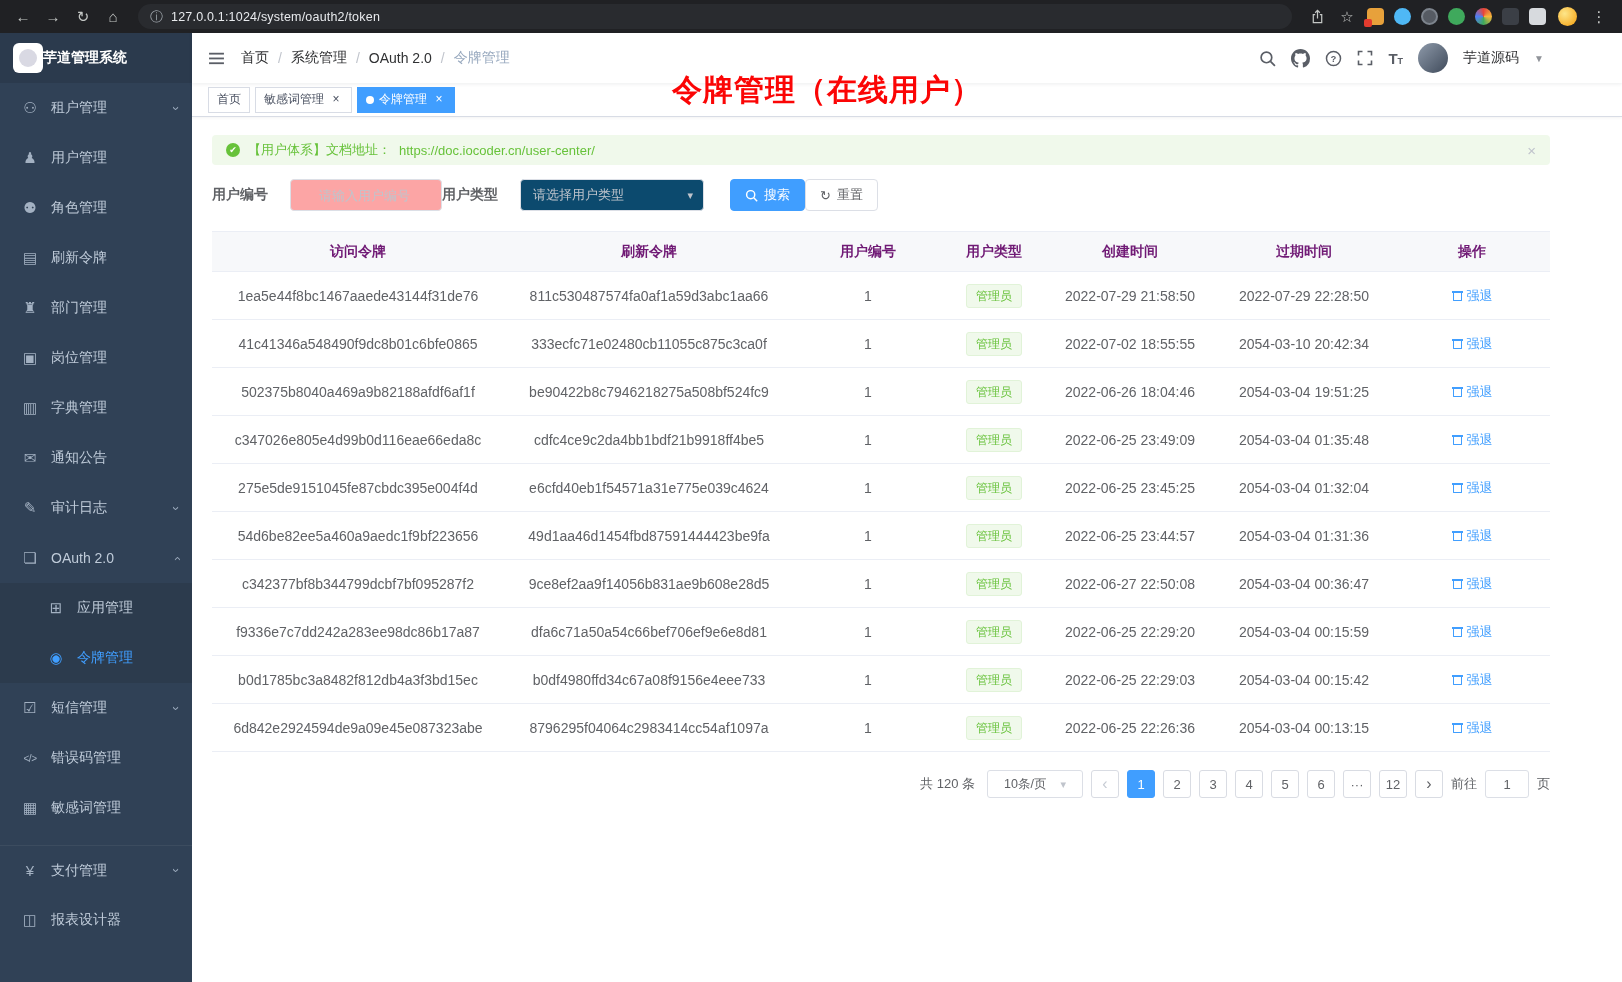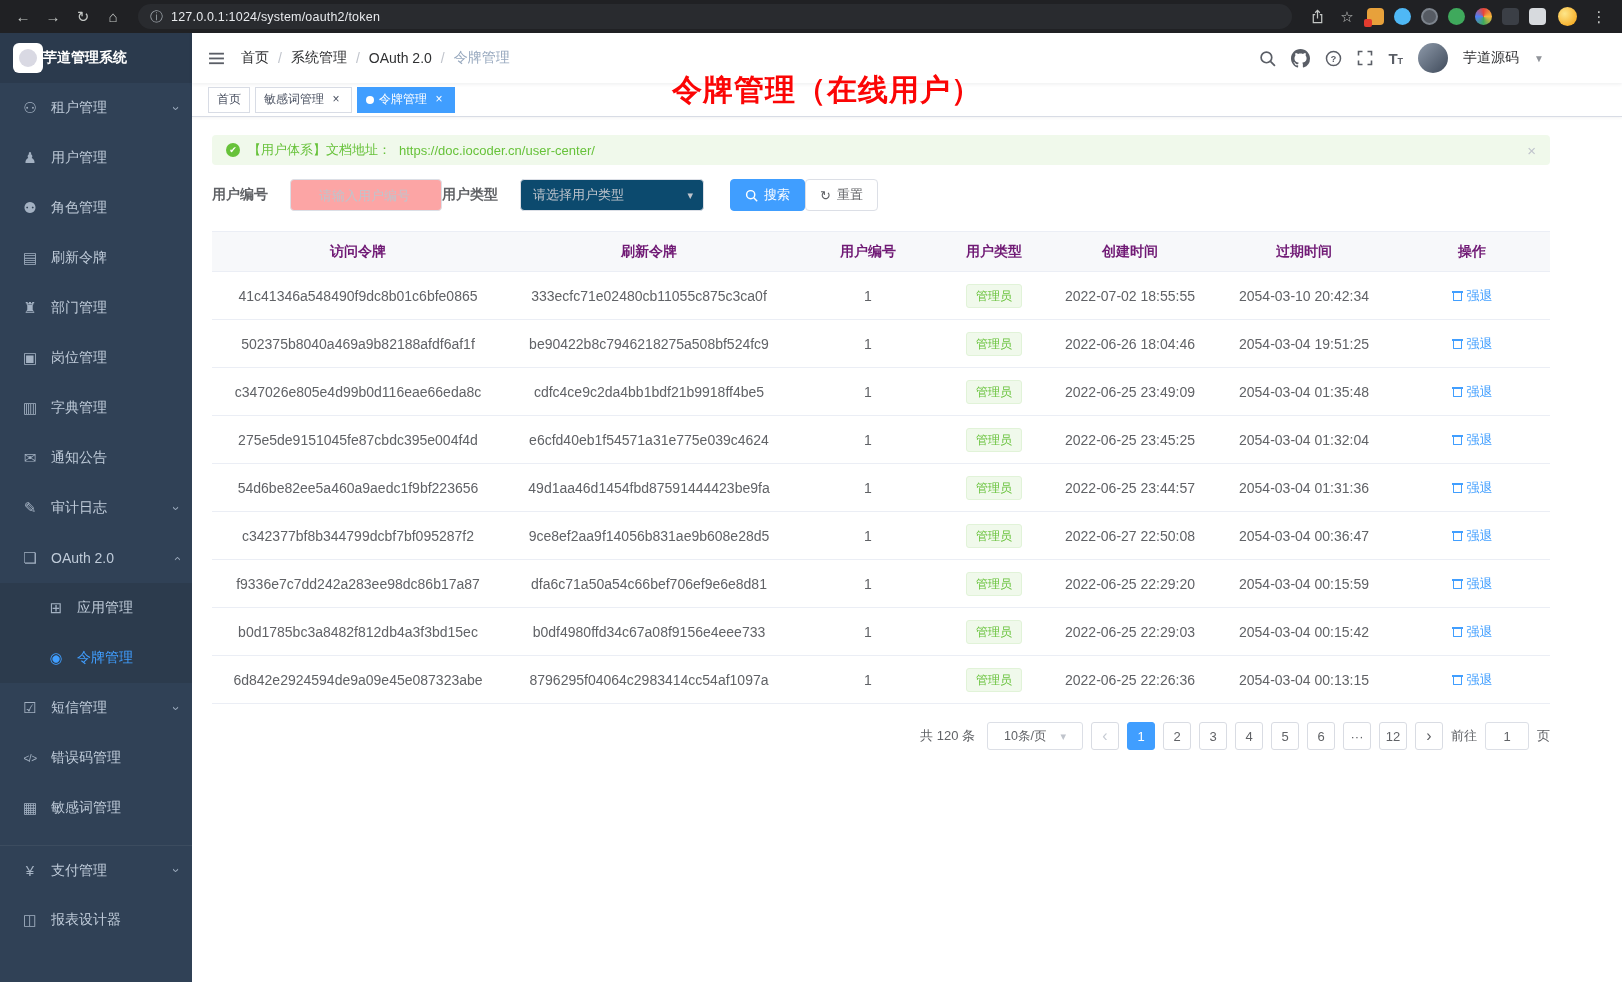--- a/index.html
+++ b/index.html
@@ -323,20 +323,32 @@
               <th>刷新令牌</th>
               <th>用户编号</th>
               <th>用户类型</th>
               <th>创建时间</th>
               <th>过期时间</th>
               <th>操作</th>
             </tr>
           </thead>
         <tbody>
             <tr>
+              <td>1ea5e44f8bc1467aaede43144f31de76</td>
+              <td>811c530487574fa0af1a59d3abc1aa66</td>
+              <td>1</td>
+              <td><span class="tag-success">管理员</span></td>
+              <td>2022-07-29 21:58:50</td>
+              <td>2022-07-29 22:28:50</td>
+              <td><span class="action-link">
+                  <span class="trash"></span>
+                  <span>强退</span>
+                </span></td>
+            </tr>
+            <tr>
               <td>41c41346a548490f9dc8b01c6bfe0865</td>
               <td>333ecfc71e02480cb11055c875c3ca0f</td>
               <td>1</td>
               <td><span class="tag-success">管理员</span></td>
               <td>2022-07-02 18:55:55</td>
               <td>2054-03-10 20:42:34</td>
               <td><span class="action-link">
                   <span class="trash"></span>
                   <span>强退</span>
                 </span></td>

